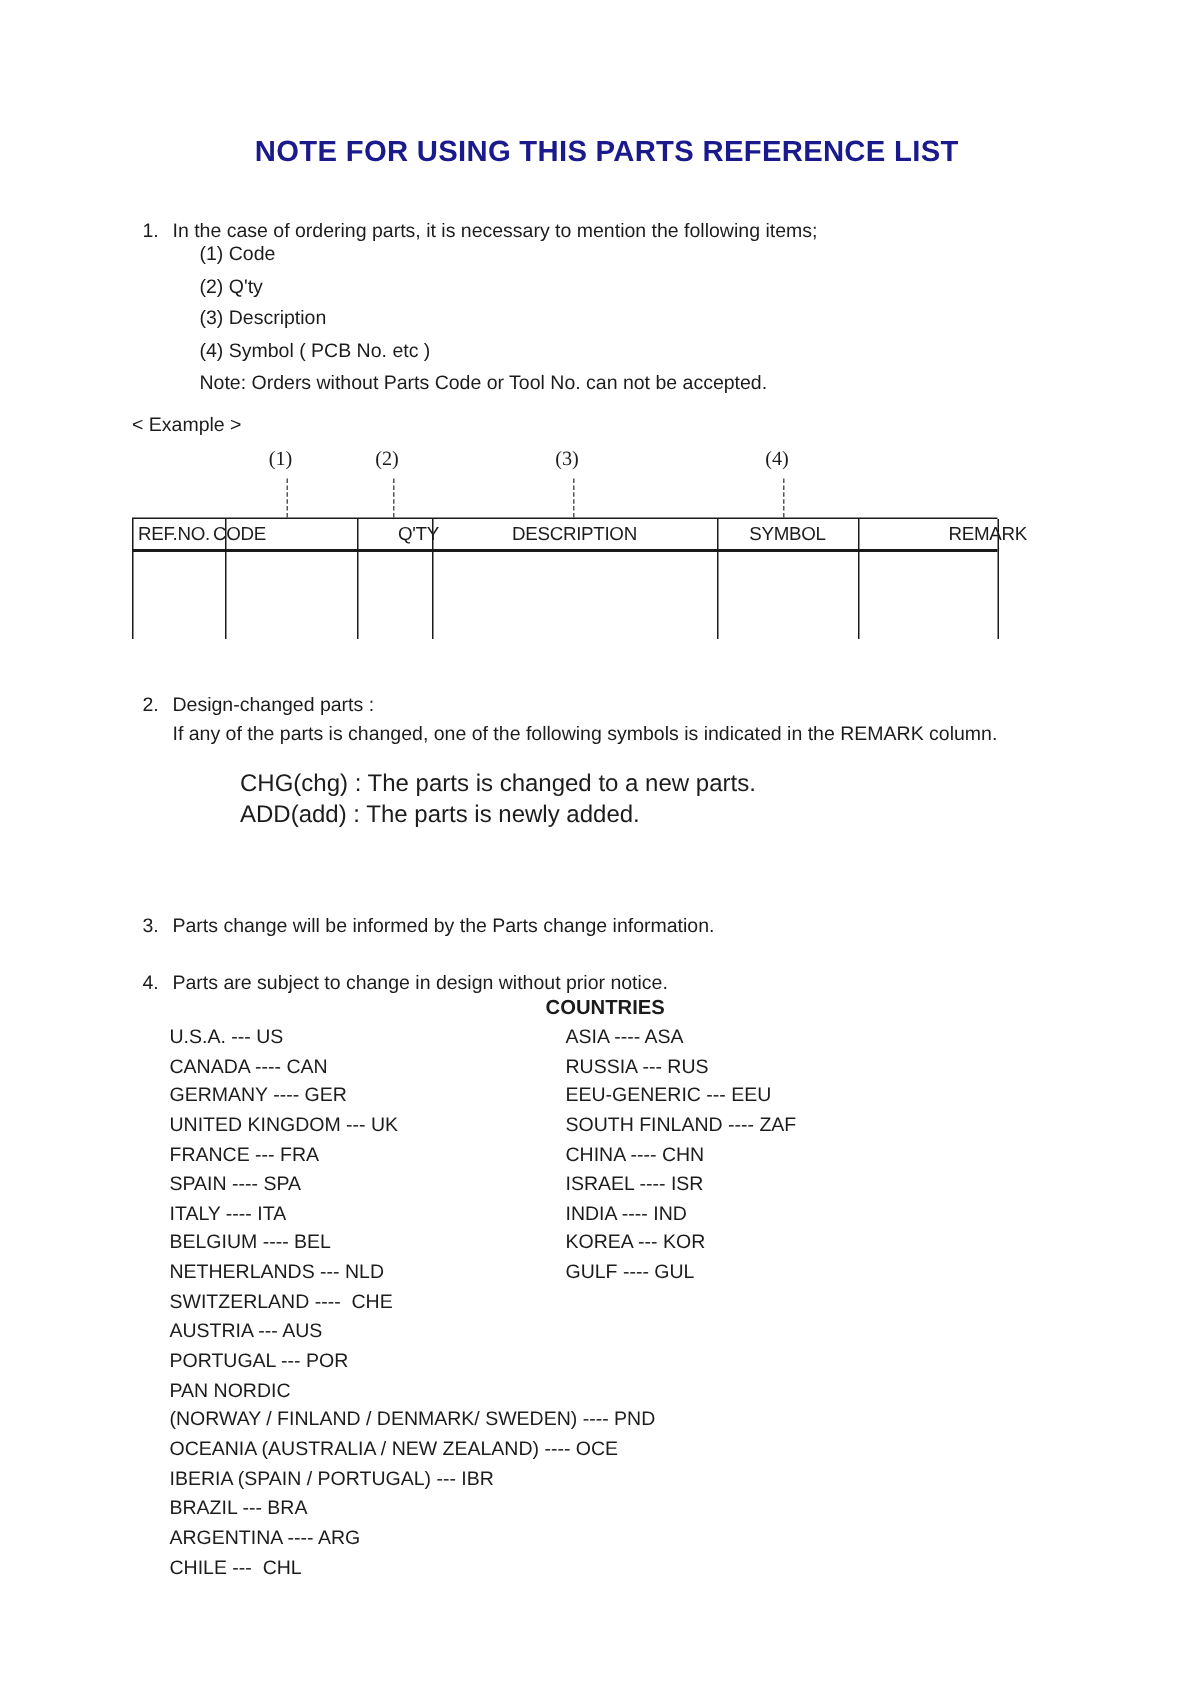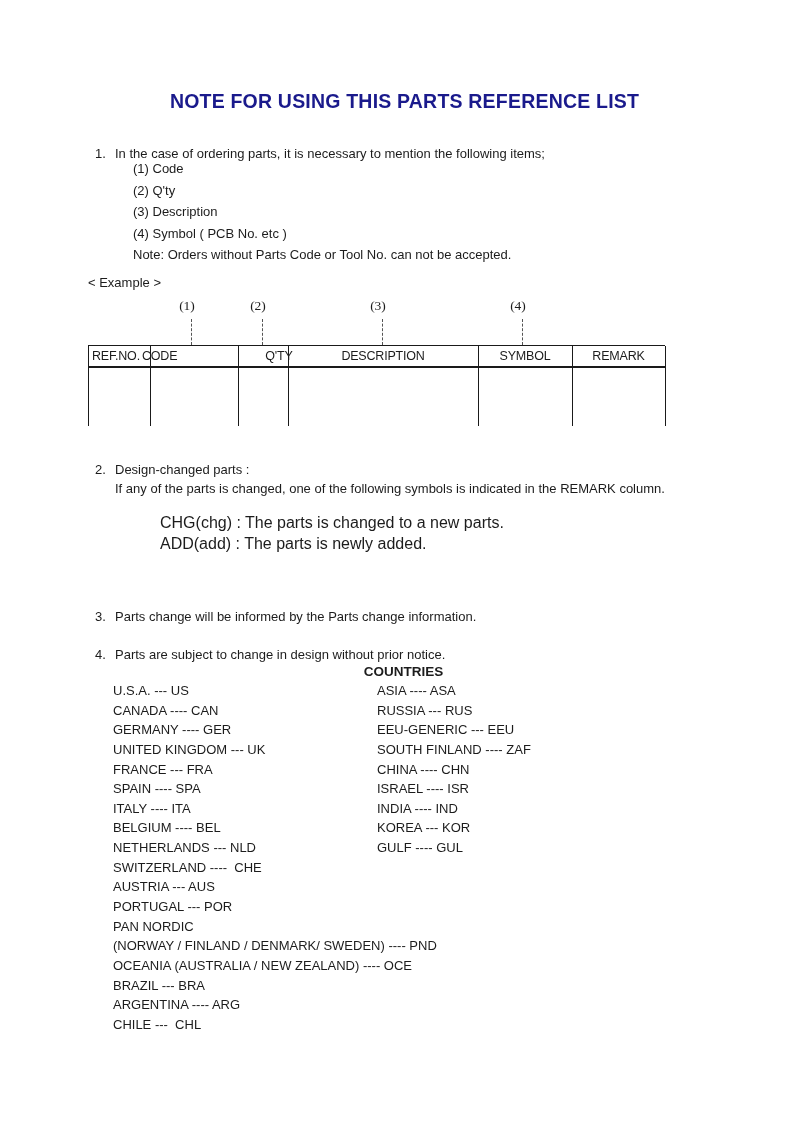--- a/index.html
+++ b/index.html
@@ -78,21 +78,21 @@
           <div class="col-line" style="left: 390px;"></div>
           <div class="col-line" style="left: 484px;"></div>
           <div class="col-line" style="left: 577px;"></div>
         </div>
       <div id="th-cells">
           <span class="th-cell" style="left: 4px;">REF.NO.</span>
           <span class="th-cell" style="left: 54px;">CODE</span>
           <span class="th-cell" style="left: 150px; width: 50px; text-align: center; margin-left: 16px;">Q'TY</span>
           <span class="th-cell" style="left: 200px; width: 190px; text-align: center;">DESCRIPTION</span>
           <span class="th-cell" style="left: 390px; width: 94px; text-align: center;">SYMBOL</span>
-          <span class="th-cell" style="left: 484px; width: 93px; text-align: center;">REMARK</span>
+          <span class="th-cell" style="left: 484px; width: 93px; text-align: center; padding-left: 40px;">REMARK</span>
         </div>
     </div>
   </div>
 
   <div class="sec-row" style="top:462px"><span class="sec-num">2.</span><span>Design-changed parts :</span></div>
   <div class="abs body-text" style="top:481px; left:115px;">If any of the parts is changed, one of the following symbols is indicated in the REMARK column.</div>
 
   <div class="abs" id="s2-symbols" style="top:514px; left:160px;">
       <div class="symbol-line">CHG(chg) : The parts is changed to a new parts.</div>
       <div class="symbol-line">ADD(add) : The parts is newly added.</div>
@@ -159,20 +159,24 @@
       </div>
       <div class="c-row">
         <span class="c-left">(NORWAY / FINLAND / DENMARK/ SWEDEN) ---- PND</span>
         <span class="c-right"></span>
       </div>
       <div class="c-row">
         <span class="c-left">OCEANIA (AUSTRALIA / NEW ZEALAND) ---- OCE</span>
         <span class="c-right"></span>
       </div>
       <div class="c-row">
+        <span class="c-left">IBERIA (SPAIN / PORTUGAL) --- IBR</span>
+        <span class="c-right"></span>
+      </div>
+      <div class="c-row">
         <span class="c-left">BRAZIL --- BRA</span>
         <span class="c-right"></span>
       </div>
       <div class="c-row">
         <span class="c-left">ARGENTINA ---- ARG</span>
         <span class="c-right"></span>
       </div>
       <div class="c-row">
         <span class="c-left">CHILE ---  CHL</span>
         <span class="c-right"></span>

